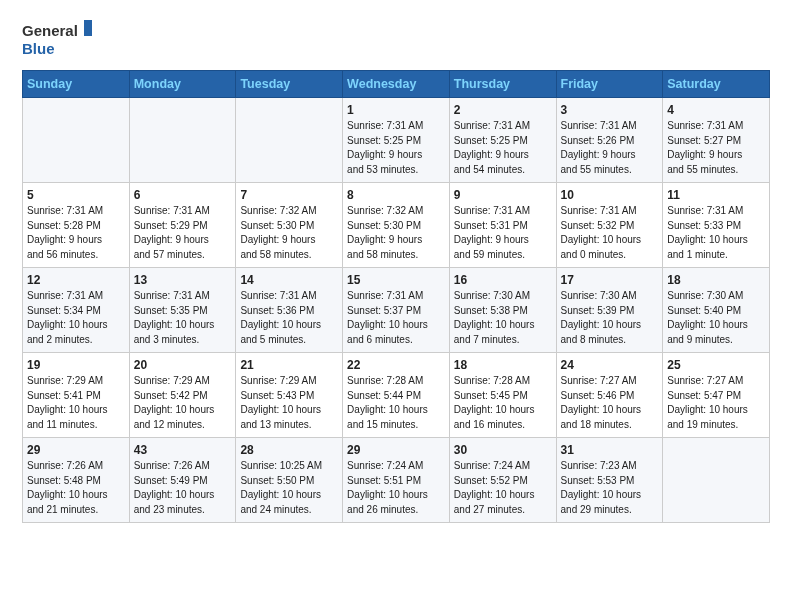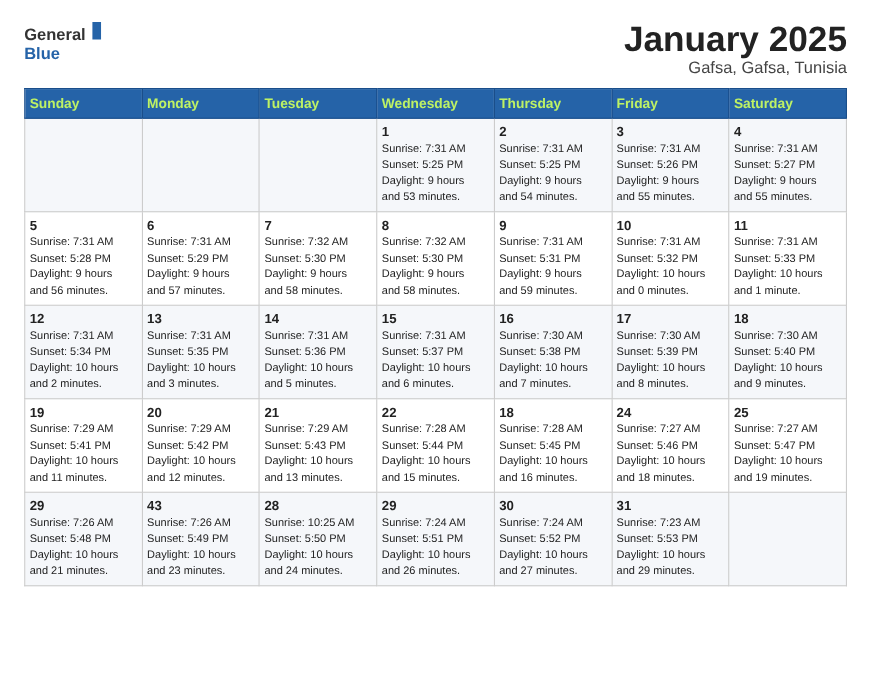--- a/index.html
+++ b/index.html
@@ -40,21 +40,21 @@
       color: #444;
       font-weight: normal;
     }
     table {
       width: 100%;
       border-collapse: collapse;
       table-layout: fixed;
     }
     thead tr th {
       background: #2563a8;
-      color: #bef264;
+      color: #7dd3fc;
       font-size: 12.5px;
       font-weight: bold;
       padding: 6px 4px;
       text-align: left;
       border: 1px solid #1a4e8a;
     }
     tbody tr td {
       border: 1px solid #ccc;
       vertical-align: top;
       padding: 5px 4px 5px 4px;
@@ -90,24 +90,20 @@
 
 <div class="page">
   <div class="header">
     <div class="logo">
   <svg width="70" height="42" viewBox="0 0 70 42">
     <text x="0" y="18" font-size="15" font-weight="bold" fill="#333" font-family="Arial">General</text>
     <polygon points="62,2 70,2 70,18 62,18" fill="#2563a8"></polygon>
     <text x="0" y="36" font-size="15" font-weight="bold" fill="#2563a8" font-family="Arial">Blue</text>
   </svg>
 </div>
-    <div class="title-block">
-      <h1>January 2025</h1>
-      <h2>Gafsa, Gafsa, Tunisia</h2>
-    </div>
   </div>
 
   <table>
     <thead>
       <tr id="header-row">
           <th>Sunday</th>
           <th>Monday</th>
           <th>Tuesday</th>
           <th>Wednesday</th>
           <th>Thursday</th>

